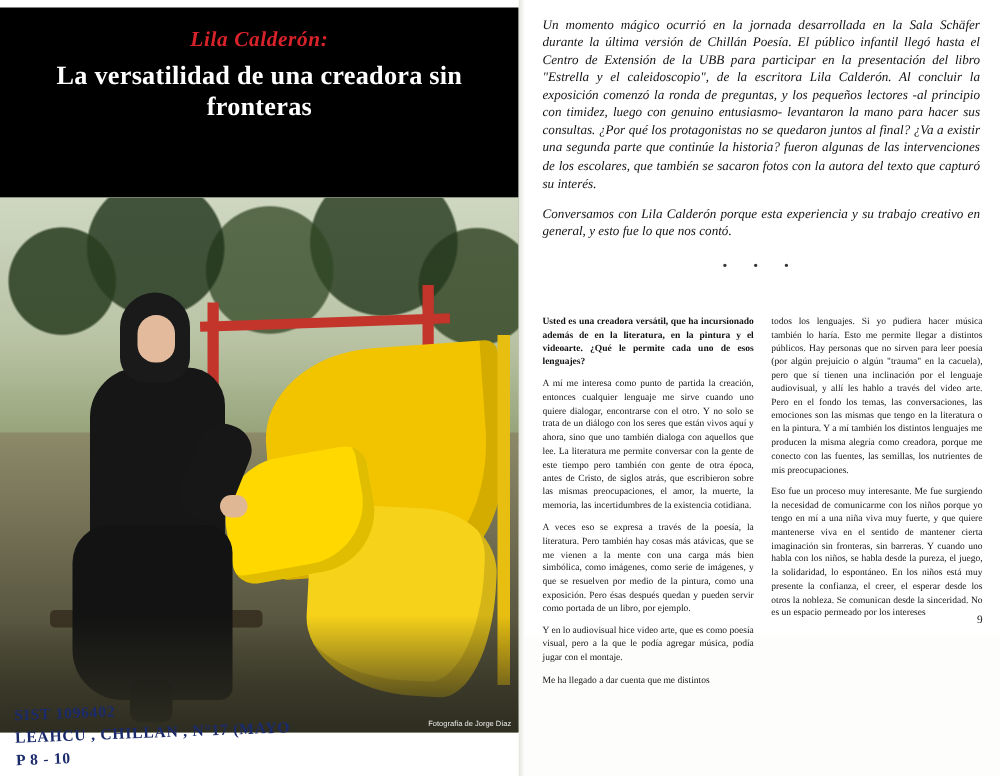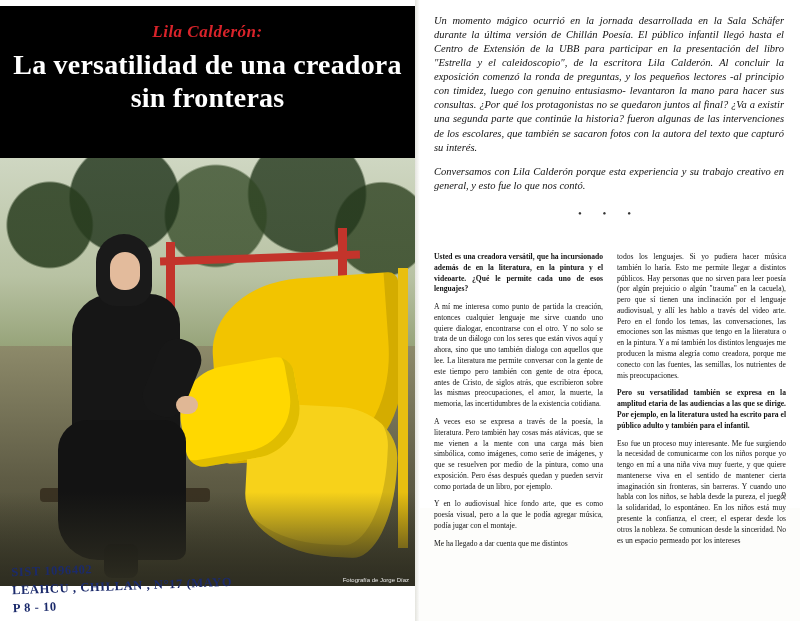--- a/index.html
+++ b/index.html
@@ -48,21 +48,21 @@
     font-family: "Liberation Serif", serif;
     font-size: 17px;
     font-style: italic;
     color: #d9232a;
     letter-spacing: 0.5px;
     margin: 0 0 6px 0;
     font-weight: bold;
   }
   .headline {
     font-family: "Liberation Serif", serif;
-    font-size: 28px;
+    font-size: 21px;
     line-height: 1.18;
     font-weight: bold;
     margin: 0;
     padding: 0 9px;
     letter-spacing: 0.2px;
   }
 
   .photo {
     position: absolute;
     left: 0;
@@ -311,26 +311,25 @@
     <p class="lede">Un momento mágico ocurrió en la jornada desarrollada en la Sala Schäfer durante la última versión de Chillán Poesía. El público infantil llegó hasta el Centro de Extensión de la UBB para participar en la presentación del libro "Estrella y el caleidoscopio", de la escritora Lila Calderón. Al concluir la exposición comenzó la ronda de preguntas, y los pequeños lectores -al principio con timidez, luego con genuino entusiasmo- levantaron la mano para hacer sus consultas. ¿Por qué los protagonistas no se quedaron juntos al final? ¿Va a existir una segunda parte que continúe la historia? fueron algunas de las intervenciones de los escolares, que también se sacaron fotos con la autora del texto que capturó su interés.</p>
     <p class="lede second">Conversamos con Lila Calderón porque esta experiencia y su trabajo creativo en general, y esto fue lo que nos contó.</p>
 
     <div class="dots">• • •</div>
 
     <div class="cols">
       <div class="col">
         <p class="bold">Usted es una creadora versátil, que ha incursionado además de en la literatura, en la pintura y el videoarte. ¿Qué le permite cada uno de esos lenguajes?</p>
         <p>A mí me interesa como punto de partida la creación, entonces cualquier lenguaje me sirve cuando uno quiere dialogar, encontrarse con el otro. Y no solo se trata de un diálogo con los seres que están vivos aquí y ahora, sino que uno también dialoga con aquellos que lee. La literatura me permite conversar con la gente de este tiempo pero también con gente de otra época, antes de Cristo, de siglos atrás, que escribieron sobre las mismas preocupaciones, el amor, la muerte, la memoria, las incertidumbres de la existencia cotidiana.</p>
         <p>A veces eso se expresa a través de la poesía, la literatura. Pero también hay cosas más atávicas, que se me vienen a la mente con una carga más bien simbólica, como imágenes, como serie de imágenes, y que se resuelven por medio de la pintura, como una exposición. Pero ésas después quedan y pueden servir como portada de un libro, por ejemplo.</p>
-        <p>Y en lo audiovisual hice fondo arte, que es como poesía visual, pero a la que le podía agregar música, podía jugar con el montaje.</p>
+        <p>Y en lo audiovisual hice video arte, que es como poesía visual, pero a la que le podía agregar música, podía jugar con el montaje.</p>
         <p>Me ha llegado a dar cuenta que me distintos</p>
       </div>
       <div class="col">
         <p>todos los lenguajes. Si yo pudiera hacer música también lo haría. Esto me permite llegar a distintos públicos. Hay personas que no sirven para leer poesía (por algún prejuicio o algún "trauma" en la cacuela), pero que sí tienen una inclinación por el lenguaje audiovisual, y allí les hablo a través del video arte. Pero en el fondo los temas, las conversaciones, las emociones son las mismas que tengo en la literatura o en la pintura. Y a mí también los distintos lenguajes me producen la misma alegría como creadora, porque me conecto con las fuentes, las semillas, los nutrientes de mis preocupaciones.</p>
-        <p class="bold">Pero su versatilidad también se expresa en la amplitud etaria de las audiencias a las que se dirige. Por ejemplo, en la literatura usted ha escrito para el público adulto y también para el infantil.</p>
         <p>Eso fue un proceso muy interesante. Me fue surgiendo la necesidad de comunicarme con los niños porque yo tengo en mí a una niña viva muy fuerte, y que quiere mantenerse viva en el sentido de mantener cierta imaginación sin fronteras, sin barreras. Y cuando uno habla con los niños, se habla desde la pureza, el juego, la solidaridad, lo espontáneo. En los niños está muy presente la confianza, el creer, el esperar desde los otros la nobleza. Se comunican desde la sinceridad. No es un espacio permeado por los intereses</p>
       </div>
     </div>
 
     <div class="folio">9</div>
   </div>
 
 </div>
 
 </body></html>

